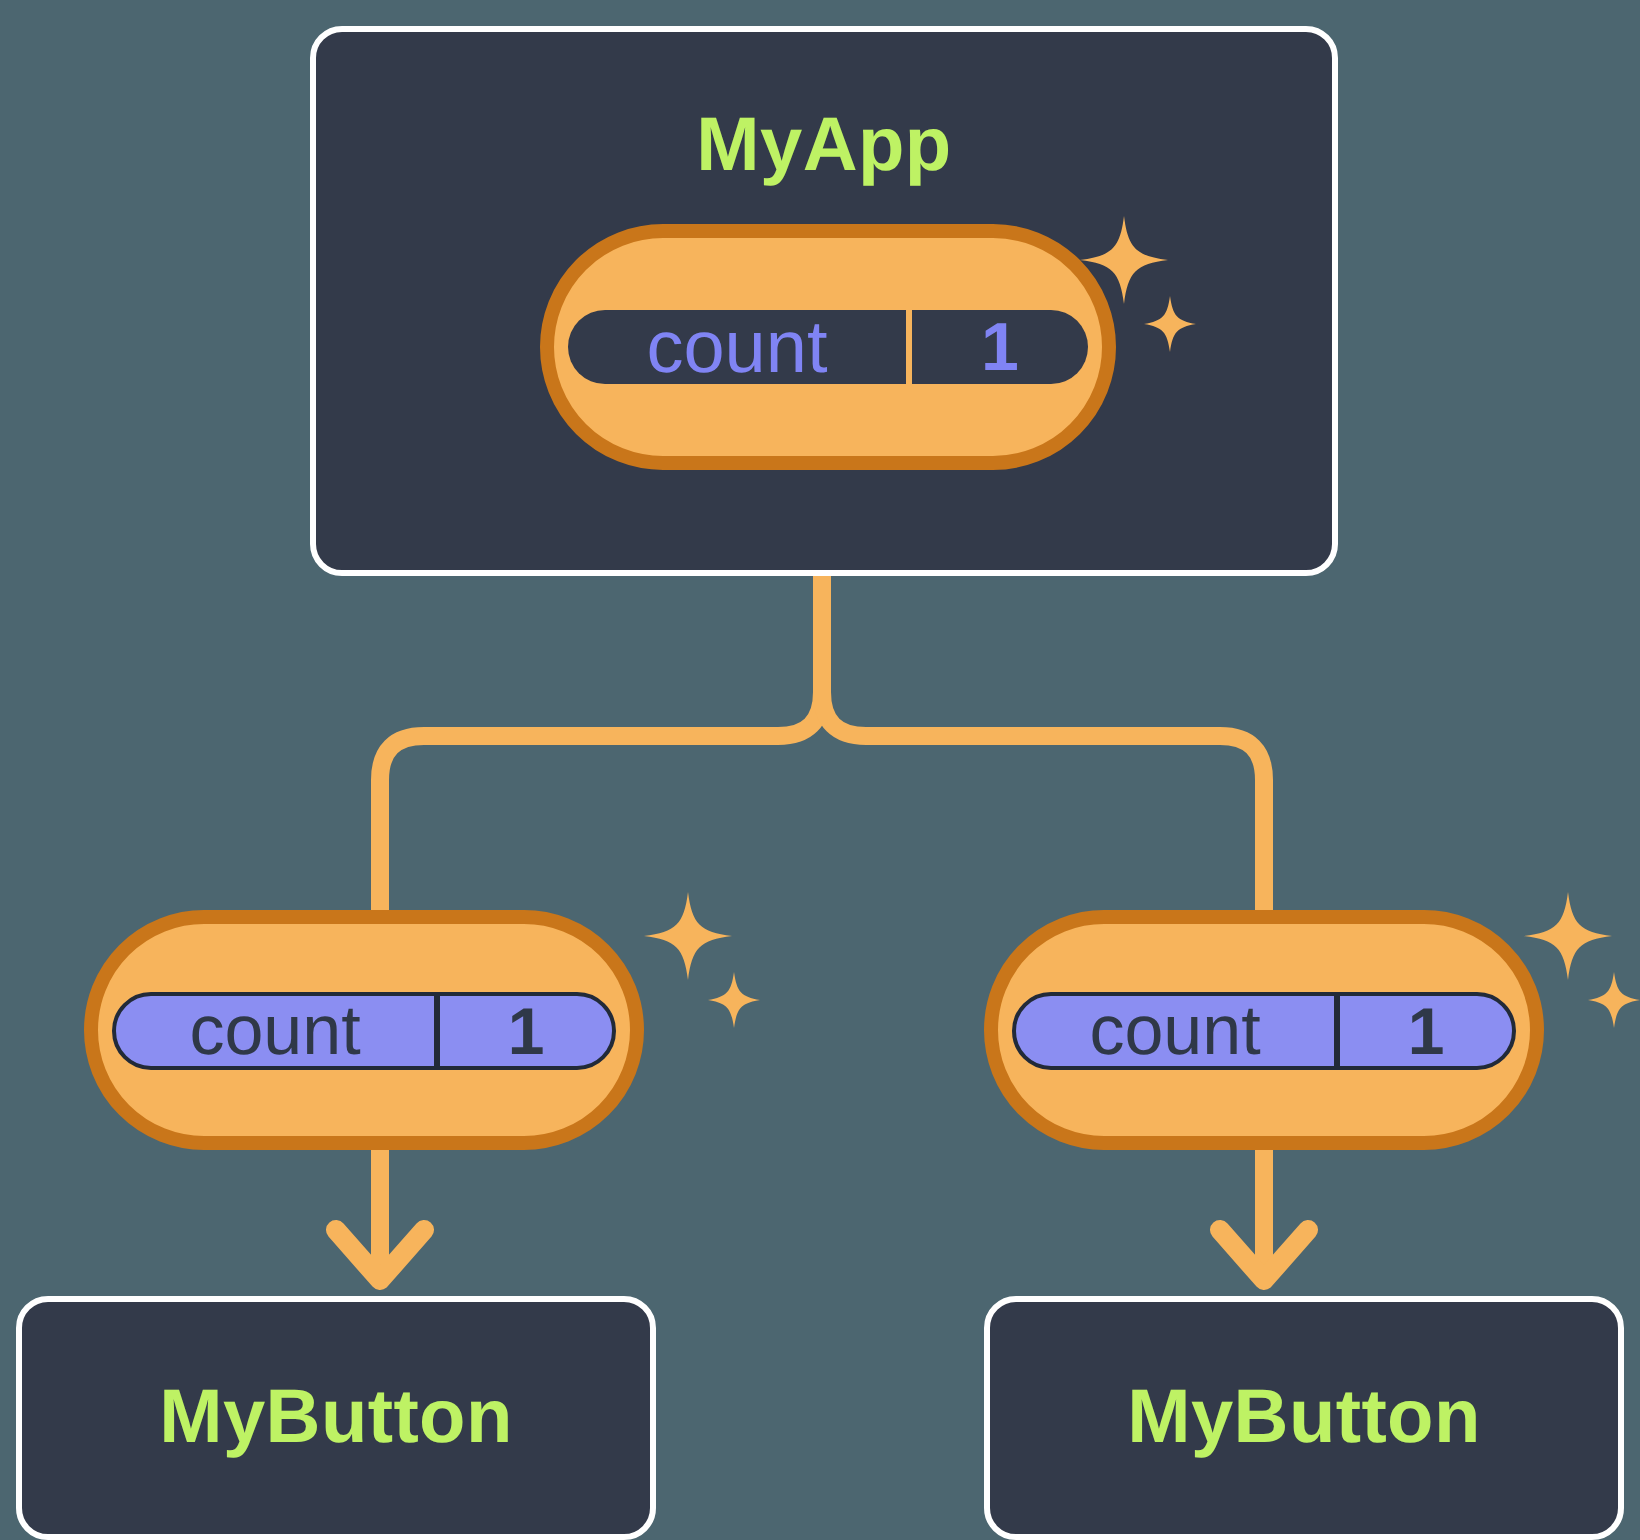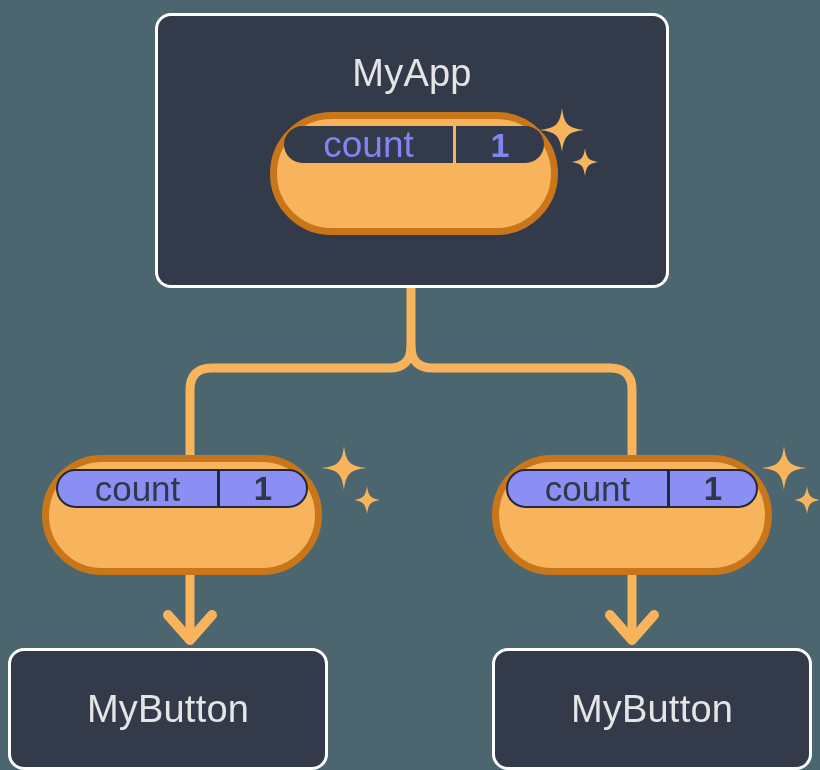--- a/index.html
+++ b/index.html
@@ -56,37 +56,37 @@
     align-items: center;
   }
   .card.btn-right {
     left: 492px;
     top: 648px;
     width: 320px;
     height: 122px;
     align-items: center;
   }
   .card-title {
-    color: #e5e5e5;
+    color: #bef264;
     font-size: 38px;
-    font-weight: 400;
+    font-weight: 700;
     letter-spacing: 0.2px;
     line-height: 1;
   }
   .card.top .card-title {
     margin-top: 38px;
   }
 
   
   .pill {
     position: absolute;
     box-sizing: border-box;
     border-radius: 999px;
     display: flex;
-    align-items: flex-start;
+    align-items: center;
     
     border: 7px solid #c9761a;
     background: #f7b45c;
     padding: 7px;
   }
   .pill-inner {
     flex: 1 1 auto;
     display: flex;
     align-items: stretch;
     border-radius: 999px;

